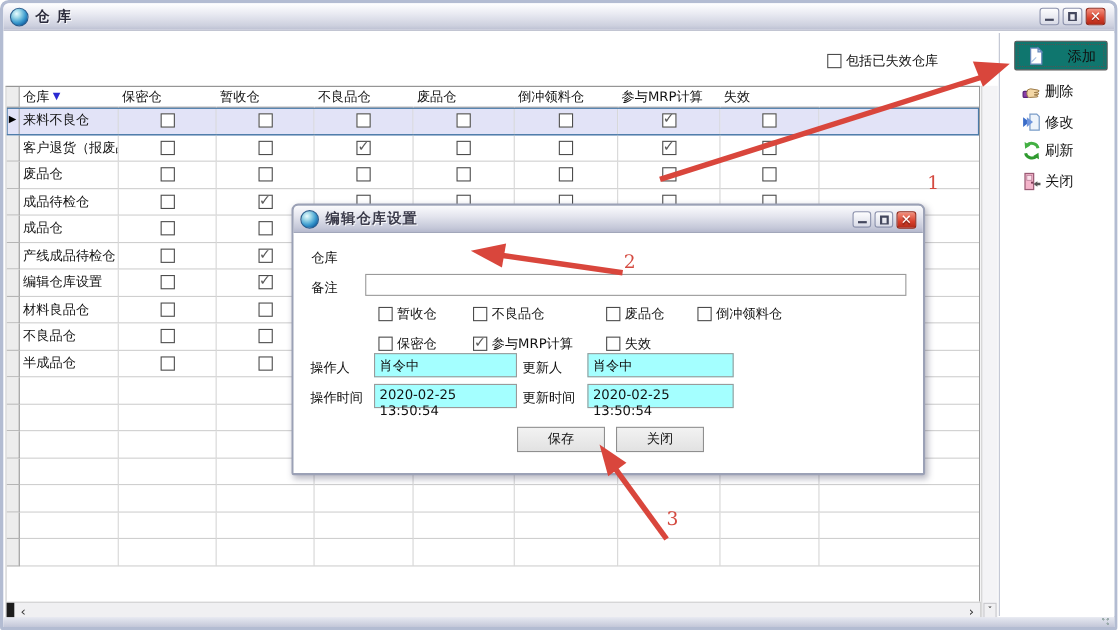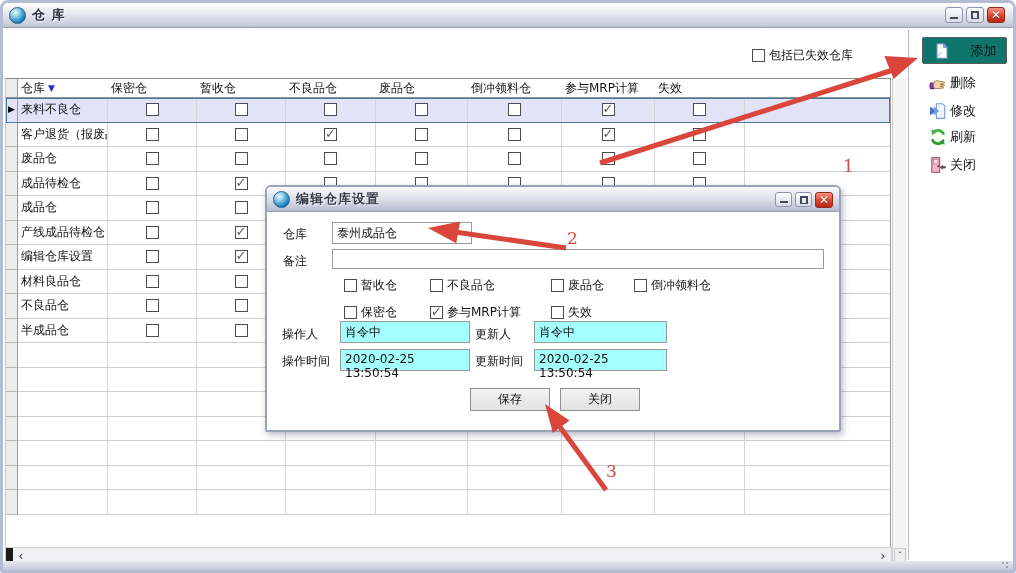--- a/index.html
+++ b/index.html
@@ -584,21 +584,20 @@
       <span class="wbtn" style="width:17px;height:15px">
           <span class="g-max"></span>
         </span>
       <span class="wbtn close" style="width:18px;height:16px">
           <span class="g-x">✕</span>
         </span>
     </span>
   </div>
   <div class="dbody">
     <span class="dlabel" style="left:16px;top:13px">仓库</span>
-    <span class="dinput" style="left:65px;top:9px;width:140px;height:22px">泰州成品仓</span>
 
     <span class="dlabel" style="left:16px;top:40px">备注</span>
     <span class="dinput" style="left:65px;top:36px;width:492px;height:20px"></span>
 
     <div id="dlgOpts1">
         <label class="dopt" style="left: 77px; top: 64px;">
           <span class="cb"></span>
           <span>暂收仓</span>
         </label>
         <label class="dopt" style="left: 163px; top: 64px;">

